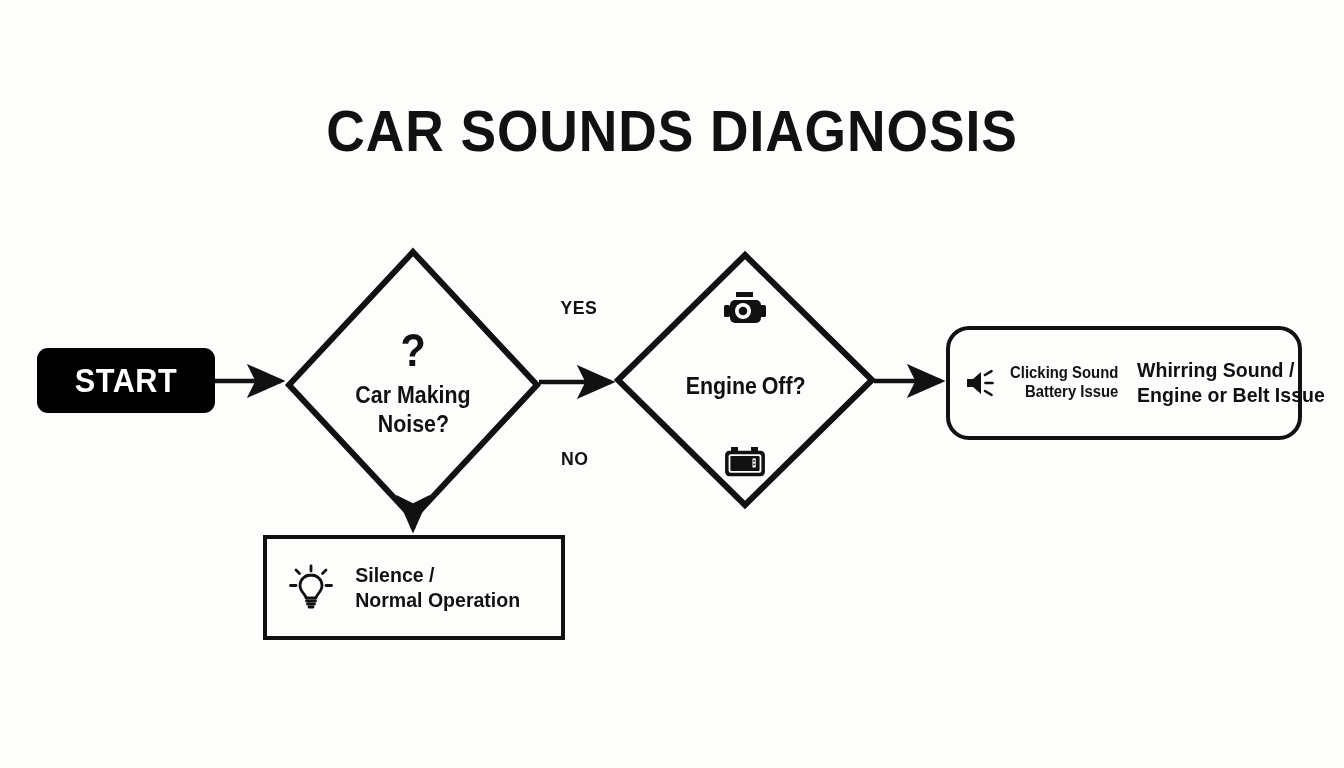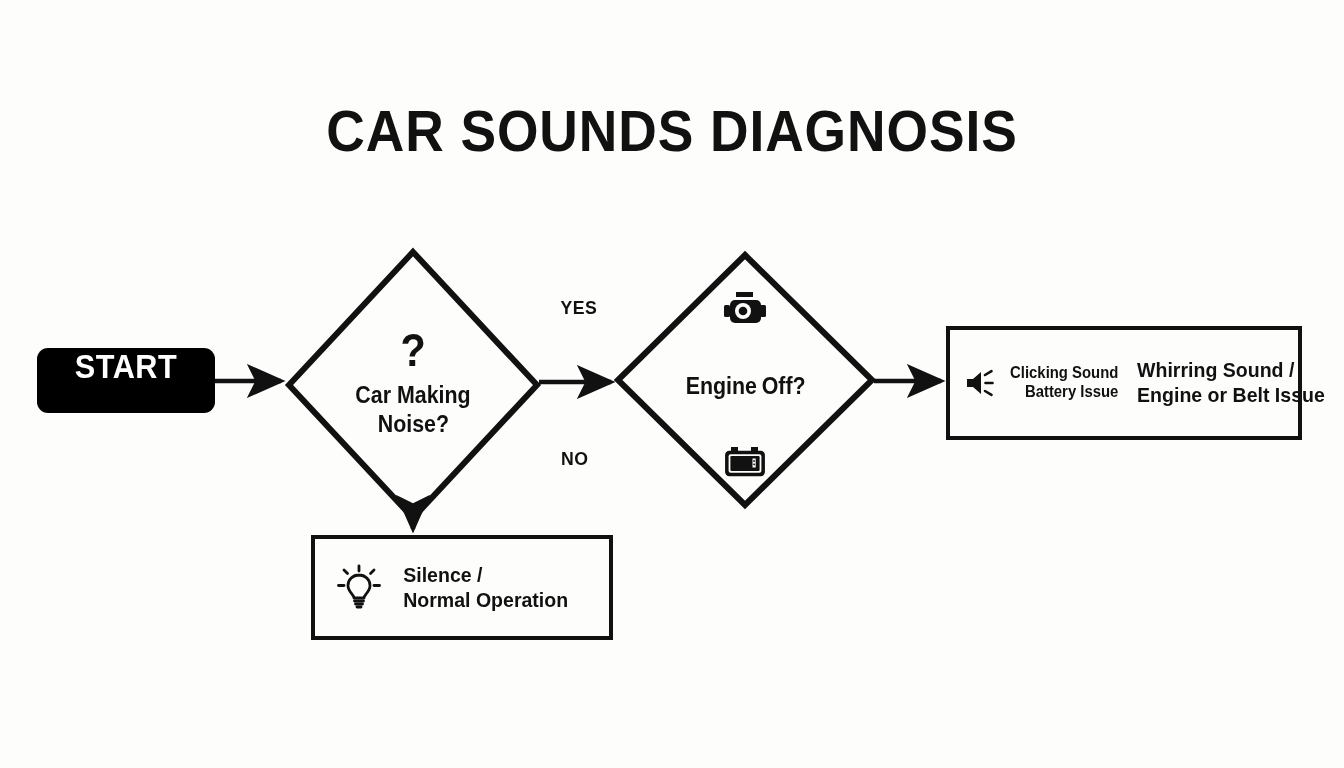--- a/index.html
+++ b/index.html
@@ -43,20 +43,21 @@
   
   #start-node {
     position: absolute;
     left: 37px;
     top: 348px;
     width: 178px;
     height: 65px;
     background: #000000;
     border-radius: 11px;
     display: flex;
+    align-items: center;
     justify-content: center;
   }
   #start-node .start-label {
     color: #ffffff;
     font-weight: bold;
     font-size: 33px;
     letter-spacing: 0.5px;
     transform: scaleX(0.93);
     font-family: "Liberation Sans", sans-serif;
   }
@@ -132,29 +133,29 @@
     display: flex;
     align-items: center;
   }
   #box-right {
     left: 946px;
     top: 326px;
     width: 356px;
     height: 114px;
     padding-left: 14px;
     gap: 8px;
+    border-radius: 23px;
   }
   #box-bottom {
     left: 263px;
     top: 535px;
     width: 302px;
     height: 105px;
     padding-left: 20px;
     gap: 14px;
-    margin-left: 48px;
   }
 
   .outcome-text {
     font-weight: bold;
     color: #111111;
     line-height: 1.18;
     transform: scaleX(0.93);
     font-family: "Liberation Sans", sans-serif;
     white-space: nowrap;
   }

